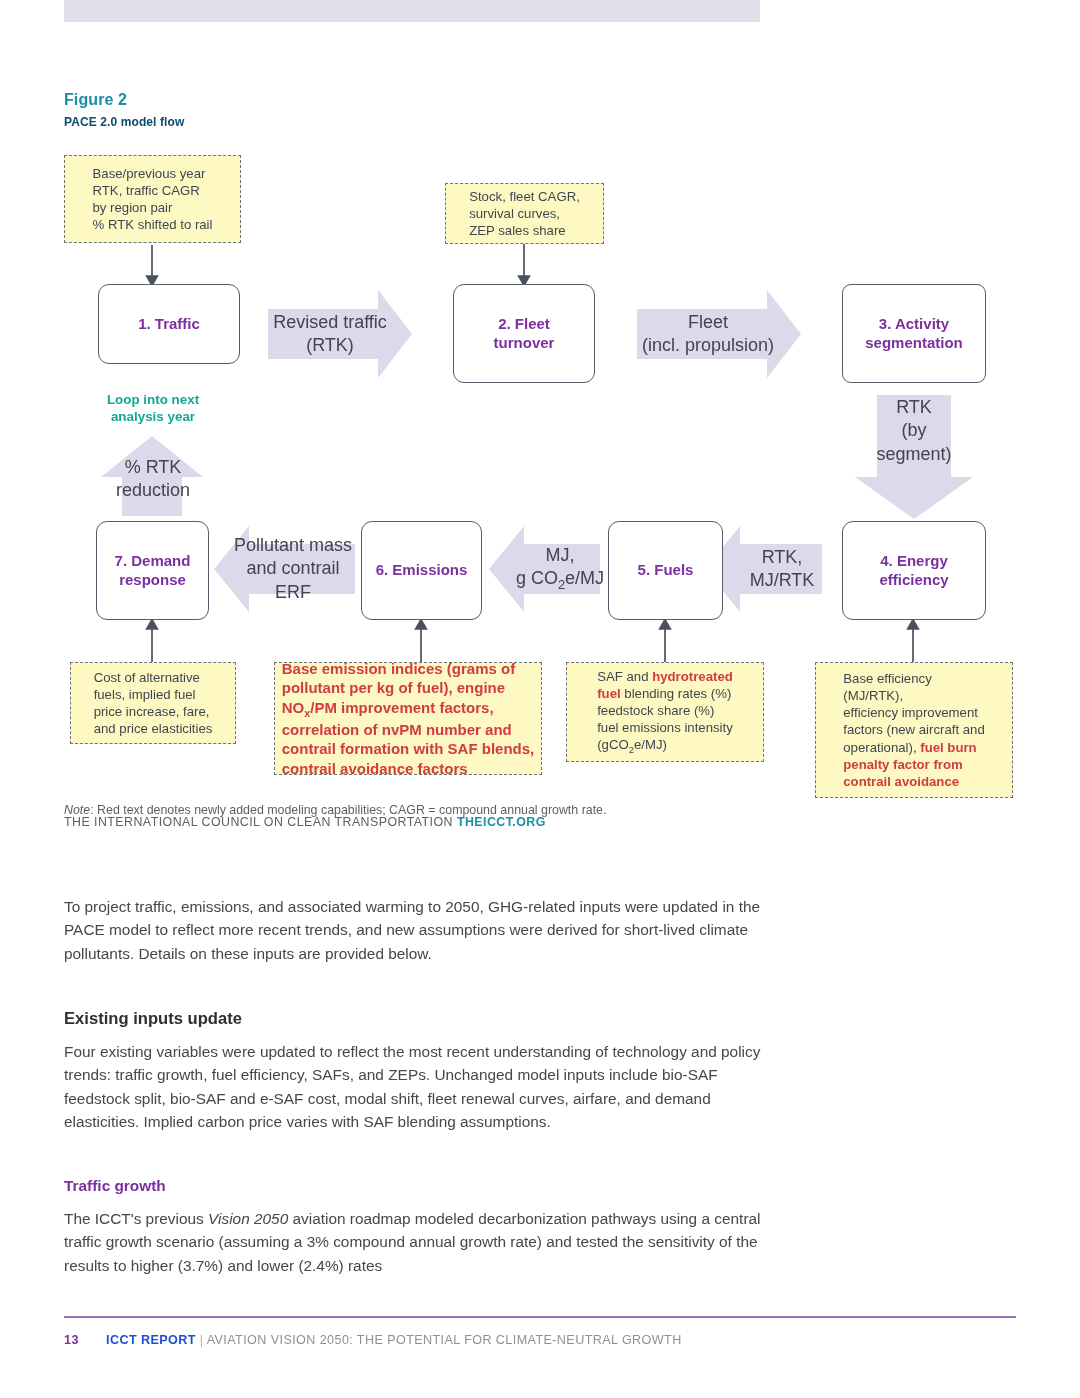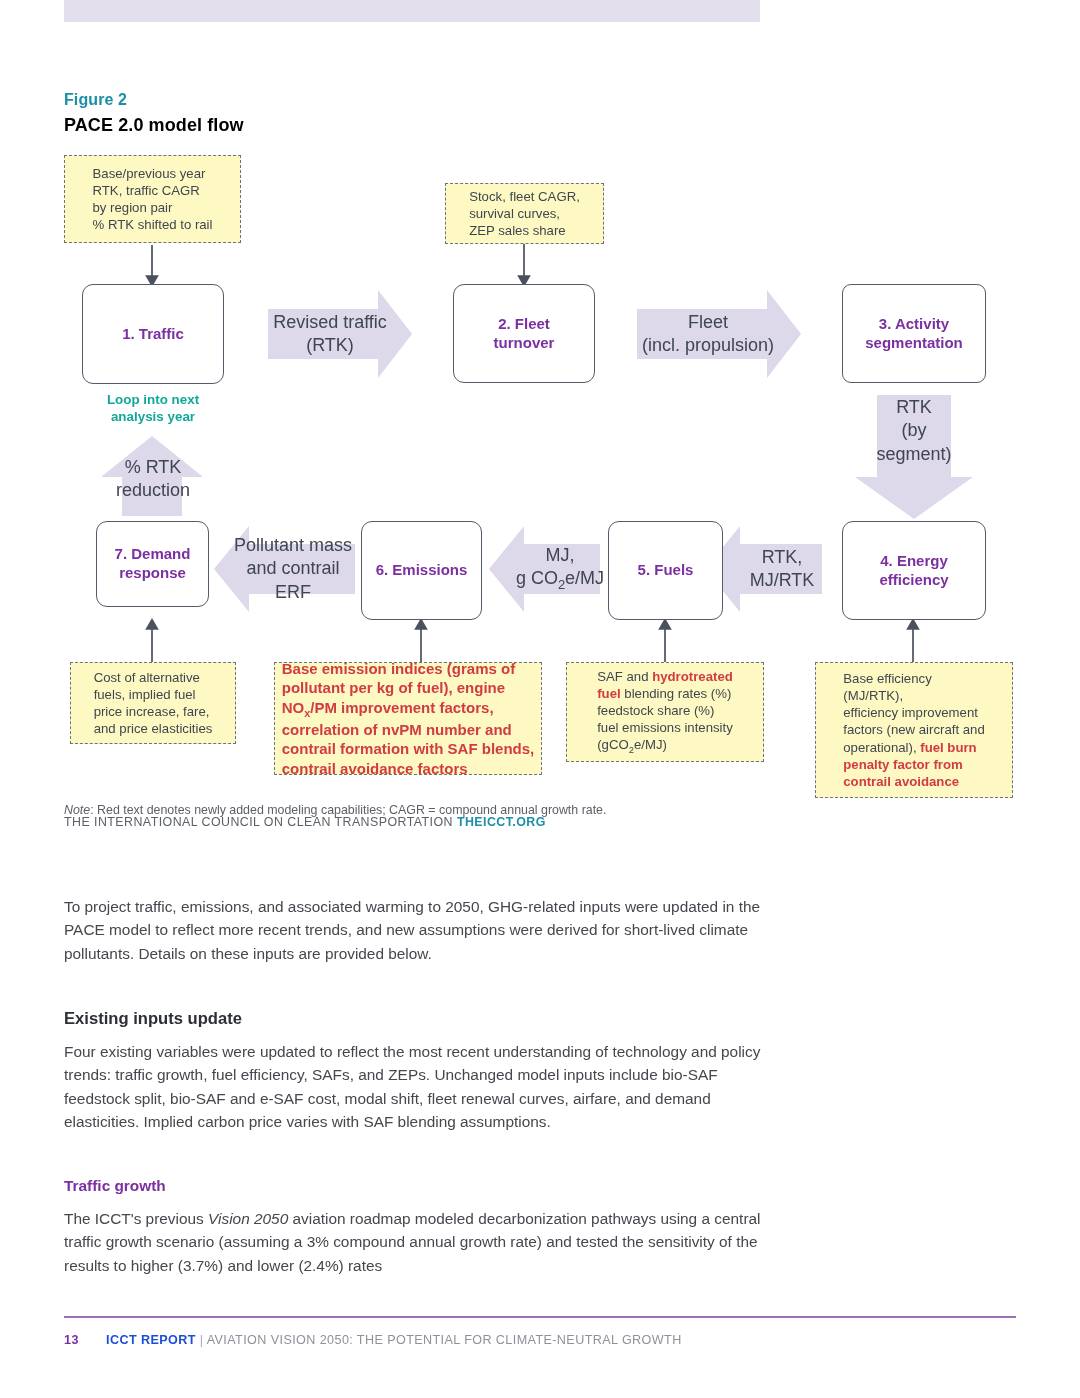--- a/index.html
+++ b/index.html
@@ -8,21 +8,21 @@
     font-family:"Liberation Sans", sans-serif;
     color:#3f4650;position:relative;overflow:hidden;
   }
   .page{position:absolute;inset:0;}
 
   
   .top-banner{position:absolute;left:64px;top:-10px;width:696px;height:32px;background:#e3dfed;}
 
   
   .fig-label{position:absolute;left:64px;top:91px;font-size:16px;font-weight:bold;color:#1a8fa5;letter-spacing:.1px;}
-  .fig-title{position:absolute;left:64px;top:115px;font-size:18px;font-weight:bold;color:#000000;letter-spacing:.1px;}
+  .fig-title{position:absolute;left:64px;top:115px;font-size:12px;font-weight:bold;color:#0c4a6e;letter-spacing:.1px;}
 
   
   .diagram{position:absolute;left:0;top:0;width:1080px;height:810px;}
 
   .dbox{
     position:absolute;border:1.6px dashed #6b7280;background:#fef9c3;
     display:flex;align-items:center;justify-content:center;text-align:left;
     font-size:13.2px;line-height:1.30;color:#3f4650;box-sizing:border-box;padding:5px 6px;
   }
   .dbox.red{color:#d13b43;font-weight:bold;}
@@ -133,21 +133,21 @@
         SAF and <span class="red">hydrotreated</span><br><span class="red">fuel</span> blending rates (%)<br>feedstock share (%)<br>fuel emissions intensity<br>(gCO<sub>2</sub>e/MJ)
       </span>
     </div>
 
     <div class="dbox" style="left:815px;top:662px;width:198px;height:136px;">
       <span>
         Base efficiency<br>(MJ/RTK),<br>efficiency improvement<br>factors (new aircraft and<br>operational), <span class="red">fuel burn</span><br><span class="red">penalty factor from</span><br><span class="red">contrail avoidance</span>
       </span>
     </div>
 
-    <div class="pbox" style="left:82px;top:284px;width:142px;height:100px;align-items:center;">
+    <div class="pbox" style="left:98px;top:284px;width:142px;height:80px;align-items:center;">
       <span>1. Traffic</span>
     </div>
 
     <div class="pbox" style="left:453px;top:284px;width:142px;height:99px;">
       <span>2. Fleet<br>turnover</span>
     </div>
 
     <div class="pbox" style="left:842px;top:284px;width:144px;height:99px;border-radius:9px;">
       <span>3. Activity<br>segmentation</span>
     </div>
@@ -157,21 +157,21 @@
     </div>
 
     <div class="pbox" style="left:608px;top:521px;width:115px;height:99px;">
       <span>5. Fuels</span>
     </div>
 
     <div class="pbox" style="left:361px;top:521px;width:121px;height:99px;">
       <span>6. Emissions</span>
     </div>
 
-    <div class="pbox" style="left:96px;top:521px;width:113px;height:86px;">
+    <div class="pbox" style="left:96px;top:521px;width:113px;height:99px;">
       <span>7. Demand<br>response</span>
     </div>
 
     <div class="arrowlbl" style="left:268px;top:310px;width:124px;height:48px;">
       <span>Revised traffic<br>(RTK)</span>
     </div>
 
     <div class="arrowlbl" style="left:633px;top:310px;width:150px;height:48px;">
       <span>Fleet<br>(incl. propulsion)</span>
     </div>

